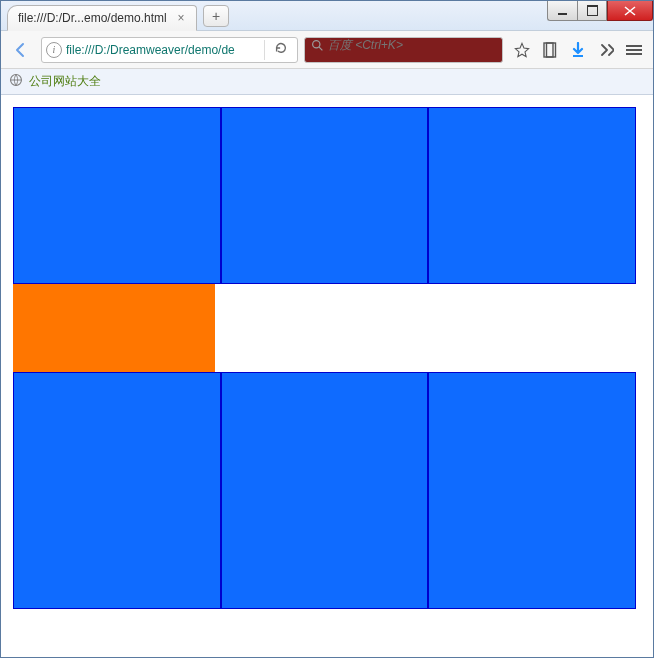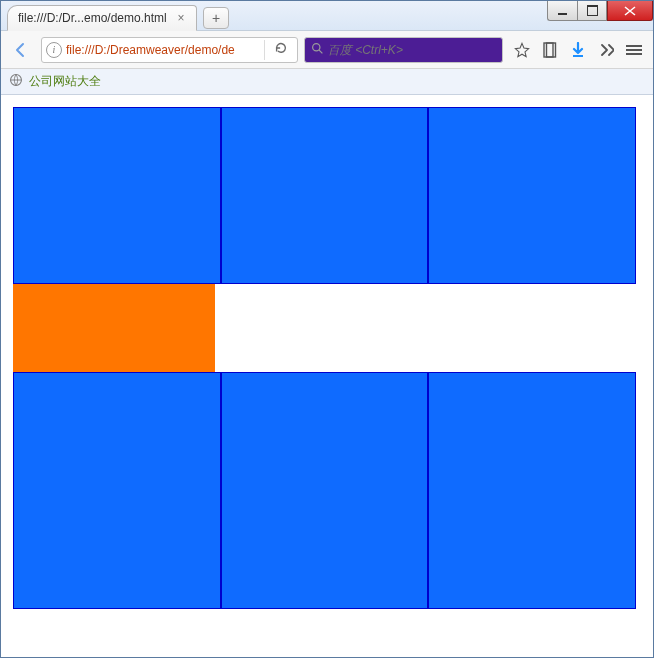--- a/index.html
+++ b/index.html
@@ -44,21 +44,21 @@
     color: #fff;
     border-bottom-right-radius: 3px;
   }
   .win-btn.close svg { width: 12px; height: 10px; }
   .win-btn.min::before { content:""; width:9px; height:2px; background:#333; margin-top:6px;}
   .win-btn.max::before { content:""; width:9px; height:8px; border:1px solid #333; border-top:2px solid #333; }
 
   
   .tabstrip {
     position: absolute; left: 6px; bottom: -1px;
-    display: flex; align-items: flex-end; gap: 0;
+    display: flex; align-items: flex-start; gap: 0;
   }
   .tab {
     height: 26px;
     background: linear-gradient(to bottom, #fdfdfd, #f2f2f2);
     border: 1px solid #b5b5b5;
     border-bottom: 1px solid #f2f2f2;
     border-radius: 10px 4px 0 0;
     display: flex; align-items: center;
     padding: 0 8px 0 10px;
     min-width: 190px;
@@ -103,32 +103,32 @@
     display:flex; align-items:center;
     padding: 0 4px; gap:4px;
     font-size:12px; color:#333;
   }
   .urlbar .info {
     width:16px; height:16px; border:1px solid #9a9a9a; border-radius:50%;
     display:flex; align-items:center; justify-content:center;
     font-size:10px; color:#7a7a7a; font-style: italic; font-family: Georgia, serif;
   }
   .urlbar input {
-    flex:1; border:none; outline:none; font-size:12px; color:#c2410c;
+    flex:1; border:none; outline:none; font-size:12px; color:#0f766e;
     background:transparent;
   }
   .url-divider { width:1px; height:20px; background:#dcdcdc; }
   .reload { width:24px; text-align:center; color:#6a6a6a; cursor:pointer; }
   .searchbar {
     flex: 1.2;
     height: 26px;
     border: 1px solid #c2c2c2;
     border-radius: 3px;
-    background: #4c1d95;
-    display:flex; align-items:center;
+    background: #7f1d1d;
+    display:flex; align-items:flex-start;
     padding: 0 6px; gap:4px;
   }
   .searchbar .mag { color:#9a9a9a; }
   .searchbar input {
     flex:1; border:none; outline:none; font-size:12px;
     color:#9a9a9a; font-style: italic; background:transparent;
   }
   .toolbar-right { display:flex; align-items:center; gap:10px; padding: 0 4px; }
   .toolbar-icon { width:18px; height:18px; display:flex; align-items:center; justify-content:center; cursor:pointer; color:#555; }
   .download-icon { color:#1e90ff; }

